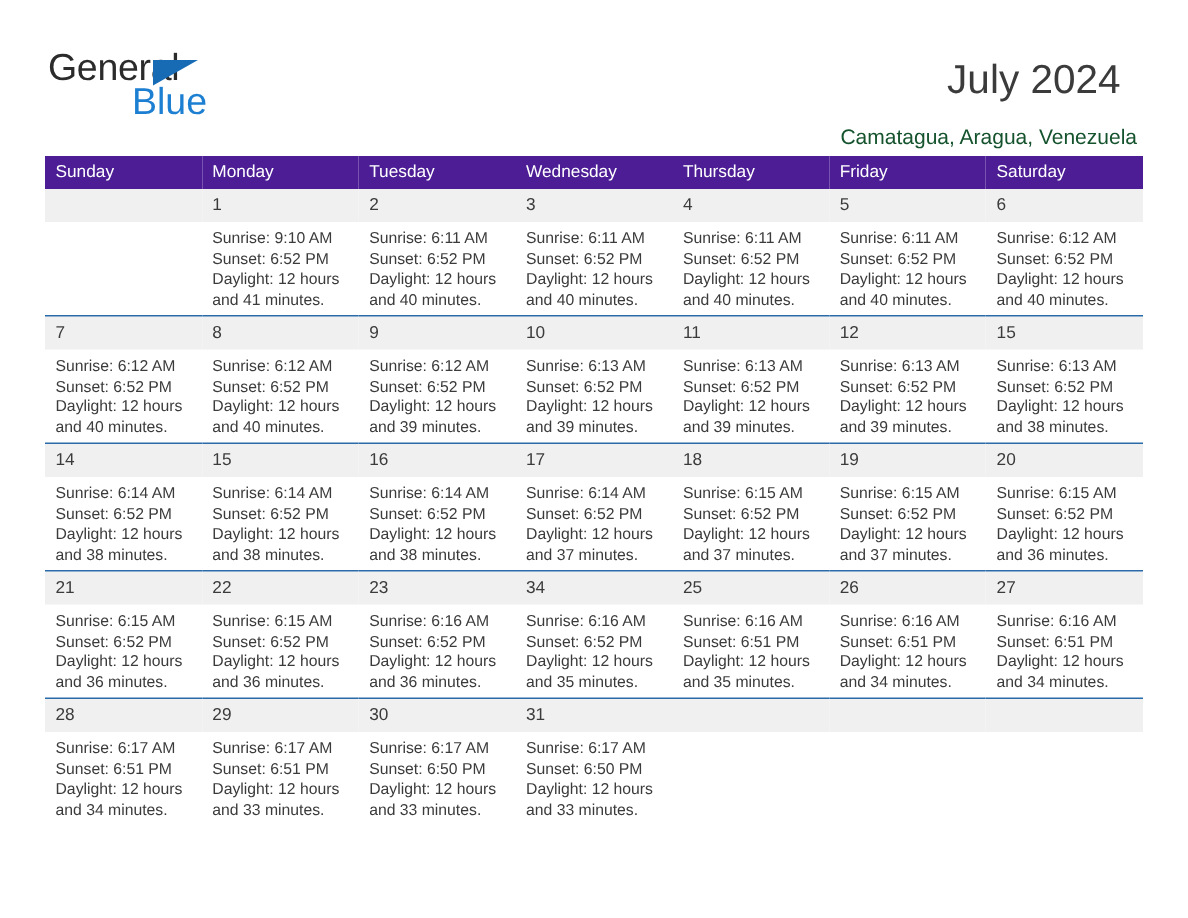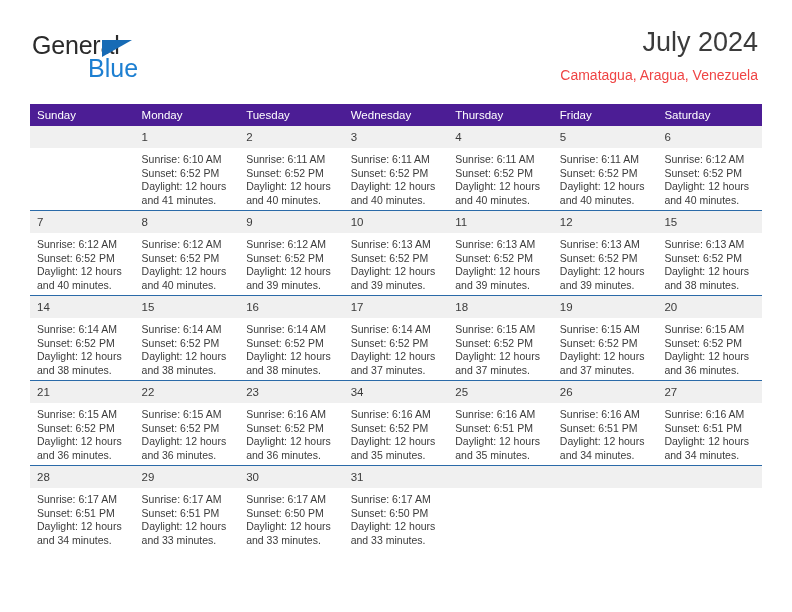--- a/index.html
+++ b/index.html
@@ -71,27 +71,27 @@
     position: absolute;
     right: 0;
     top: 0;
     text-align: right;
   }
   .cal-title {
     font-size: 27px;
     line-height: 33px;
     color: #3b3b3b;
     font-weight: normal;
-    margin: 0;
+    margin: 11px;
     white-space: nowrap;
   }
   .cal-subtitle {
     font-size: 14px;
     line-height: 20px;
-    color: #ef4444;
+    color: #14532d;
     margin: 6px 0 0 0;
     white-space: nowrap;
   }
 
   
   .calendar {
     position: absolute;
     top: 104px;
     left: 30px;
     width: 732px;
@@ -184,21 +184,21 @@
           <div class="details">
             <div></div>
             <div></div>
             <div></div>
             <div></div>
           </div>
         </td>
         <td>
           <div class="daynum">1</div>
           <div class="details">
-            <div>Sunrise: 6:10 AM</div>
+            <div>Sunrise: 9:10 AM</div>
             <div>Sunset: 6:52 PM</div>
             <div>Daylight: 12 hours</div>
             <div>and 41 minutes.</div>
           </div>
         </td>
         <td>
           <div class="daynum">2</div>
           <div class="details">
             <div>Sunrise: 6:11 AM</div>
             <div>Sunset: 6:52 PM</div>

